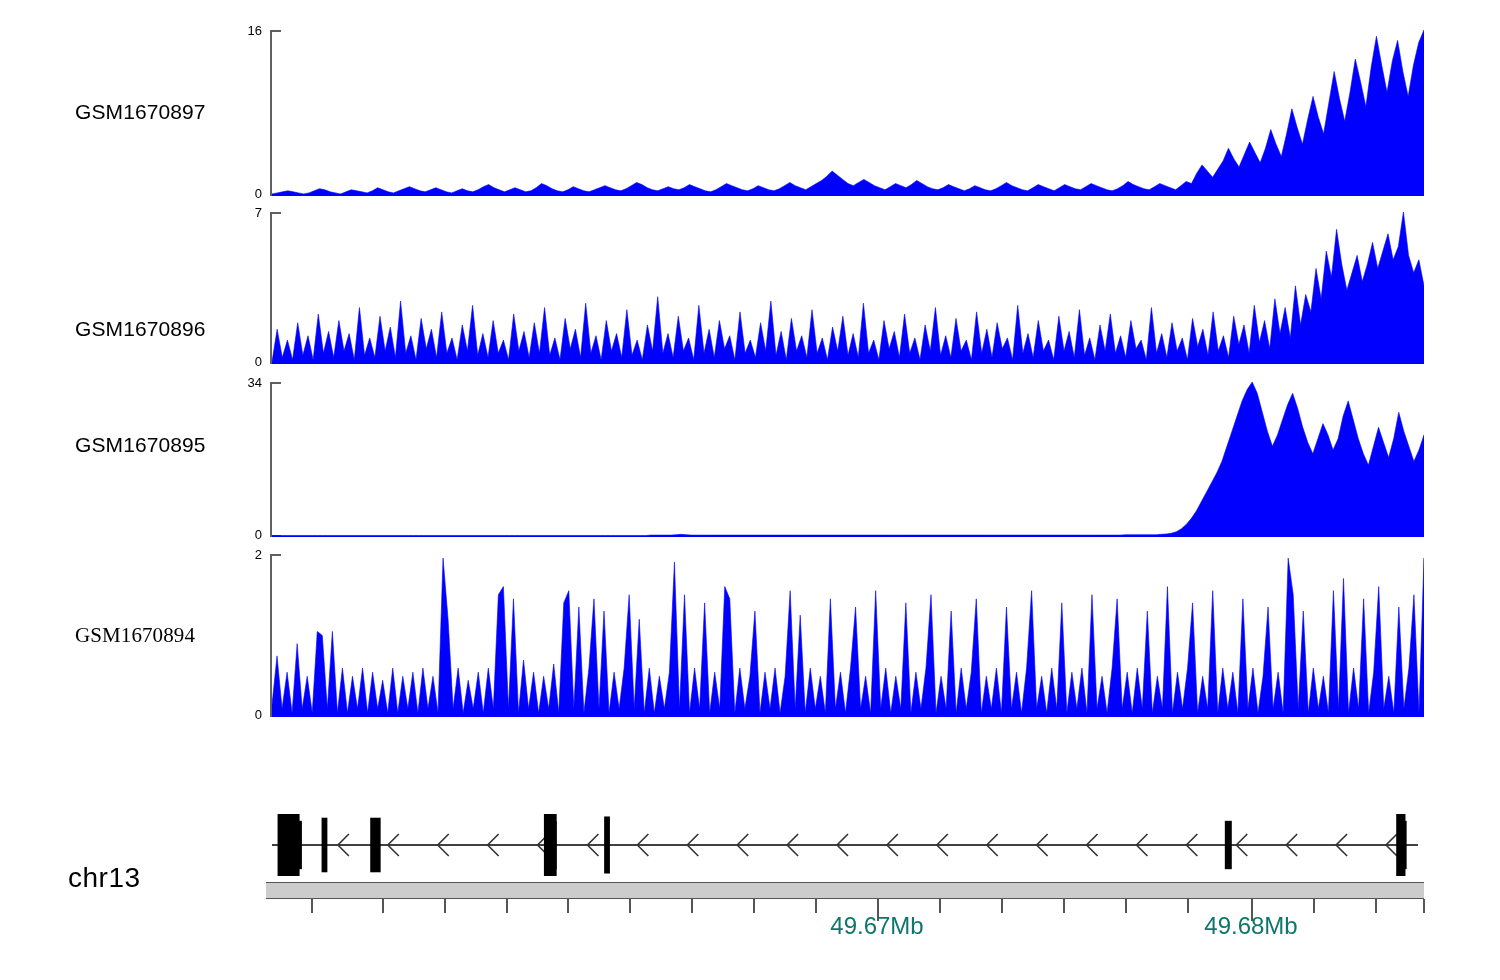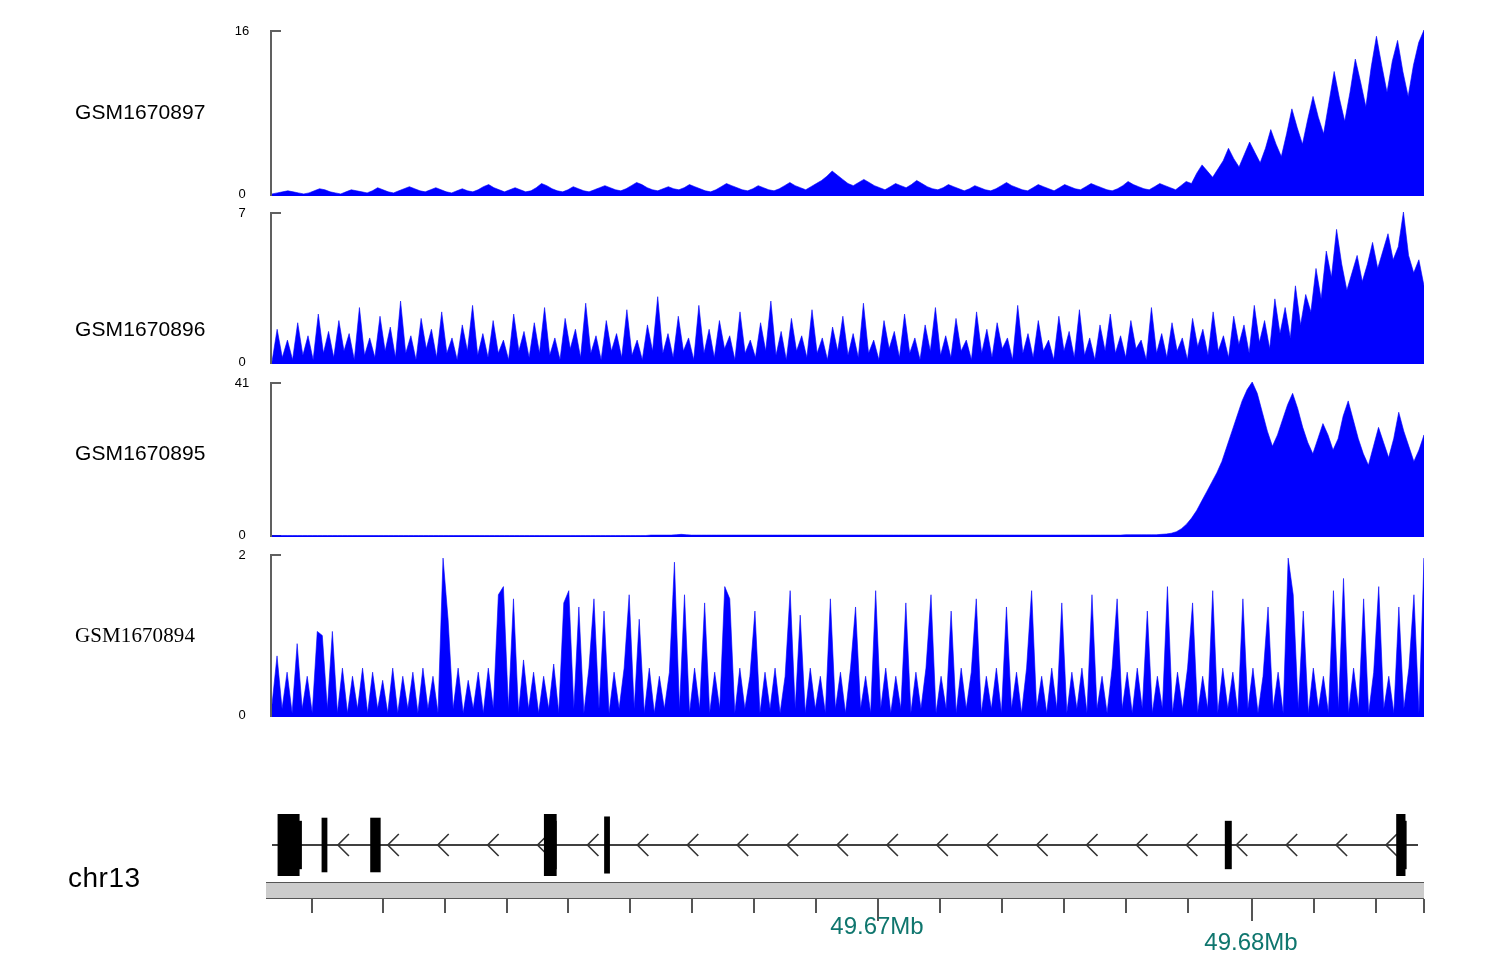--- a/index.html
+++ b/index.html
@@ -54,21 +54,21 @@
     width: 11px;
     height: 2px;
     background: #606060;
   }
   .axis-tick-label {
     position: absolute;
     right: 0;
     font-size: 13px;
     color: #000;
     line-height: 1;
-    text-align: center;
+    text-align: right;
     white-space: nowrap;
   }
   .plot-area {
     position: absolute;
     left: 272px;
     overflow: hidden;
   }
   .plot-area svg {
     display: block;
   }
@@ -179,26 +179,26 @@
           <div class="axis-tick-label" style="top: -6px; width: 40px; right: 3px;">7</div>
           <div class="axis-tick-label" style="top: 143px; width: 40px; right: 3px;">0</div>
         </div>
         <div class="plot-area" style="width: 1152px; height: 152px; top: 0px;">
           <svg width="1152" height="152" viewBox="0 0 1152 152" preserveAspectRatio="none">
             <path d="M 0 152 L 0.00 149.83 L 5.14 117.26 L 10.29 145.49 L 15.43 128.11 L 20.57 147.66 L 25.71 110.74 L 30.86 143.31 L 36.00 123.77 L 41.14 147.66 L 46.29 102.06 L 51.43 141.14 L 56.57 119.43 L 61.71 145.49 L 66.86 108.57 L 72.00 138.97 L 77.14 121.60 L 82.29 147.66 L 87.43 95.54 L 92.57 143.31 L 97.71 125.94 L 102.86 145.49 L 108.00 104.23 L 113.14 138.97 L 118.29 115.09 L 123.43 145.49 L 128.57 89.03 L 133.71 141.14 L 138.86 123.77 L 144.00 147.66 L 149.14 106.40 L 154.29 136.80 L 159.43 117.26 L 164.57 145.49 L 169.71 99.89 L 174.86 141.14 L 180.00 125.94 L 185.14 147.66 L 190.29 112.91 L 195.43 138.97 L 200.57 93.37 L 205.71 143.31 L 210.86 121.60 L 216.00 145.49 L 221.14 108.57 L 226.29 141.14 L 231.43 128.11 L 236.57 147.66 L 241.71 102.06 L 246.86 138.97 L 252.00 119.43 L 257.14 145.49 L 262.29 110.74 L 267.43 141.14 L 272.57 95.54 L 277.71 143.31 L 282.86 125.94 L 288.00 147.66 L 293.14 106.40 L 298.29 136.80 L 303.43 117.26 L 308.57 145.49 L 313.71 91.20 L 318.86 141.14 L 324.00 123.77 L 329.14 147.66 L 334.29 108.57 L 339.43 138.97 L 344.57 121.60 L 349.71 145.49 L 354.86 97.71 L 360.00 143.31 L 365.14 128.11 L 370.29 147.66 L 375.43 112.91 L 380.57 138.97 L 385.71 84.69 L 390.86 141.14 L 396.00 121.60 L 401.14 145.49 L 406.29 104.23 L 411.43 138.97 L 416.57 125.94 L 421.71 147.66 L 426.86 93.37 L 432.00 141.14 L 437.14 117.26 L 442.29 145.49 L 447.43 108.57 L 452.57 136.80 L 457.71 123.77 L 462.86 147.66 L 468.00 99.89 L 473.14 141.14 L 478.29 128.11 L 483.43 145.49 L 488.57 110.74 L 493.71 138.97 L 498.86 89.03 L 504.00 143.31 L 509.14 119.43 L 514.29 147.66 L 519.43 106.40 L 524.57 138.97 L 529.71 123.77 L 534.86 145.49 L 540.00 97.71 L 545.14 141.14 L 550.29 125.94 L 555.43 147.66 L 560.57 115.09 L 565.71 138.97 L 570.86 104.23 L 576.00 143.31 L 581.14 121.60 L 586.29 145.49 L 591.43 91.20 L 596.57 141.14 L 601.71 128.11 L 606.86 147.66 L 612.00 108.57 L 617.14 136.80 L 622.29 119.43 L 627.43 145.49 L 632.57 102.06 L 637.71 141.14 L 642.86 125.94 L 648.00 147.66 L 653.14 112.91 L 658.29 138.97 L 663.43 95.54 L 668.57 143.31 L 673.71 123.77 L 678.86 145.49 L 684.00 106.40 L 689.14 138.97 L 694.29 128.11 L 699.43 147.66 L 704.57 99.89 L 709.71 141.14 L 714.86 117.26 L 720.00 145.49 L 725.14 110.74 L 730.29 136.80 L 735.43 125.94 L 740.57 147.66 L 745.71 93.37 L 750.86 141.14 L 756.00 121.60 L 761.14 145.49 L 766.29 108.57 L 771.43 138.97 L 776.57 128.11 L 781.71 147.66 L 786.86 104.23 L 792.00 138.97 L 797.14 119.43 L 802.29 145.49 L 807.43 97.71 L 812.57 143.31 L 817.71 125.94 L 822.86 147.66 L 828.00 112.91 L 833.14 138.97 L 838.29 102.06 L 843.43 141.14 L 848.57 123.77 L 853.71 145.49 L 858.86 108.57 L 864.00 136.80 L 869.14 128.11 L 874.29 147.66 L 879.43 95.54 L 884.57 141.14 L 889.71 121.60 L 894.86 145.49 L 900.00 110.74 L 905.14 138.97 L 910.29 125.94 L 915.43 147.66 L 920.57 106.40 L 925.71 134.63 L 930.86 117.26 L 936.00 143.31 L 941.14 99.89 L 946.29 138.97 L 951.43 123.77 L 956.57 145.49 L 961.71 104.23 L 966.86 132.46 L 972.00 112.91 L 977.14 141.14 L 982.29 93.37 L 987.43 130.29 L 992.57 108.57 L 997.71 136.80 L 1002.86 86.86 L 1008.00 121.60 L 1013.14 95.54 L 1018.29 125.94 L 1023.43 73.83 L 1028.57 112.91 L 1033.71 82.51 L 1038.86 99.89 L 1044.00 56.46 L 1049.14 86.86 L 1054.29 39.09 L 1059.43 65.14 L 1064.57 17.37 L 1069.71 52.11 L 1074.86 78.17 L 1080.00 60.80 L 1085.14 43.43 L 1090.29 69.49 L 1095.43 52.11 L 1100.57 30.40 L 1105.71 56.46 L 1110.86 39.09 L 1116.00 21.71 L 1121.14 47.77 L 1126.29 34.74 L 1131.43 0.00 L 1136.57 43.43 L 1141.71 60.80 L 1146.86 47.77 L 1152.00 73.83 L 1152 152 Z" fill="#0000ff" stroke="#0000ff" stroke-width="0.6"></path>
           </svg>
         </div>
       </div>
       <div class="track" style="top: 382px; height: 155px;">
-        <div class="track-label" style="top: 59px;">GSM1670895</div>
+        <div class="track-label" style="top: 51px;">GSM1670895</div>
         <div class="axis-wrap" style="height: 155px; width: 0px;">
           <div class="axis-line" style="height: 155px;"></div>
           <div class="axis-cap" style="top: 0px;"></div>
           <div class="axis-cap" style="top: 153px;"></div>
-          <div class="axis-tick-label" style="top: -6px; width: 40px; right: 3px;">41</div>
+          <div class="axis-tick-label" style="top: -6px; width: 40px; right: 3px;">34</div>
           <div class="axis-tick-label" style="top: 146px; width: 40px; right: 3px;">0</div>
         </div>
         <div class="plot-area" style="width: 1152px; height: 155px; top: 0px;">
           <svg width="1152" height="155" viewBox="0 0 1152 155" preserveAspectRatio="none">
             <path d="M 0 155 L 0.00 153.49 L 5.05 153.49 L 10.11 153.49 L 15.16 153.49 L 20.21 153.49 L 25.26 153.49 L 30.32 153.49 L 35.37 153.49 L 40.42 153.49 L 45.47 153.49 L 50.53 153.49 L 55.58 153.49 L 60.63 153.49 L 65.68 153.49 L 70.74 153.49 L 75.79 153.49 L 80.84 153.49 L 85.89 153.49 L 90.95 153.49 L 96.00 153.49 L 101.05 153.49 L 106.11 153.49 L 111.16 153.49 L 116.21 153.49 L 121.26 153.49 L 126.32 153.49 L 131.37 153.49 L 136.42 153.49 L 141.47 153.49 L 146.53 153.49 L 151.58 153.49 L 156.63 153.49 L 161.68 153.49 L 166.74 153.49 L 171.79 153.49 L 176.84 153.49 L 181.89 153.49 L 186.95 153.49 L 192.00 153.49 L 197.05 153.49 L 202.11 153.49 L 207.16 153.49 L 212.21 153.49 L 217.26 153.49 L 222.32 153.49 L 227.37 153.49 L 232.42 153.49 L 237.47 153.49 L 242.53 153.49 L 247.58 153.49 L 252.63 153.49 L 257.68 153.49 L 262.74 153.49 L 267.79 153.49 L 272.84 153.49 L 277.89 153.49 L 282.95 153.49 L 288.00 153.49 L 293.05 153.49 L 298.11 153.49 L 303.16 153.49 L 308.21 153.49 L 313.26 153.49 L 318.32 153.49 L 323.37 153.49 L 328.42 153.49 L 333.47 153.49 L 338.53 153.49 L 343.58 153.49 L 348.63 153.49 L 353.68 153.49 L 358.74 153.49 L 363.79 153.49 L 368.84 153.49 L 373.89 153.49 L 378.95 153.11 L 384.00 153.11 L 389.05 153.11 L 394.11 153.11 L 399.16 153.11 L 404.21 152.73 L 409.26 152.35 L 414.32 152.73 L 419.37 153.11 L 424.42 153.11 L 429.47 153.11 L 434.53 153.11 L 439.58 153.11 L 444.63 153.11 L 449.68 153.11 L 454.74 153.11 L 459.79 153.11 L 464.84 153.11 L 469.89 153.11 L 474.95 153.11 L 480.00 153.11 L 485.05 153.11 L 490.11 153.11 L 495.16 153.11 L 500.21 153.11 L 505.26 153.11 L 510.32 153.11 L 515.37 153.11 L 520.42 153.11 L 525.47 153.11 L 530.53 153.11 L 535.58 153.11 L 540.63 153.11 L 545.68 153.11 L 550.74 153.11 L 555.79 153.11 L 560.84 153.11 L 565.89 153.11 L 570.95 153.11 L 576.00 153.11 L 581.05 153.11 L 586.11 153.11 L 591.16 153.11 L 596.21 153.11 L 601.26 153.11 L 606.32 153.11 L 611.37 153.11 L 616.42 153.11 L 621.47 153.11 L 626.53 153.11 L 631.58 153.11 L 636.63 153.11 L 641.68 153.11 L 646.74 153.11 L 651.79 153.11 L 656.84 153.11 L 661.89 153.11 L 666.95 153.11 L 672.00 153.11 L 677.05 153.11 L 682.11 153.11 L 687.16 153.11 L 692.21 153.11 L 697.26 153.11 L 702.32 153.11 L 707.37 153.11 L 712.42 153.11 L 717.47 153.11 L 722.53 153.11 L 727.58 153.11 L 732.63 153.11 L 737.68 153.11 L 742.74 153.11 L 747.79 153.11 L 752.84 153.11 L 757.89 153.11 L 762.95 153.11 L 768.00 153.11 L 773.05 153.11 L 778.11 153.11 L 783.16 153.11 L 788.21 153.11 L 793.26 153.11 L 798.32 153.11 L 803.37 153.11 L 808.42 153.11 L 813.47 153.11 L 818.53 153.11 L 823.58 153.11 L 828.63 153.11 L 833.68 153.11 L 838.74 153.11 L 843.79 153.11 L 848.84 153.11 L 853.89 152.73 L 858.95 152.73 L 864.00 152.73 L 869.05 152.73 L 874.11 152.73 L 879.16 152.73 L 884.21 152.73 L 889.26 152.35 L 894.32 151.98 L 899.37 151.22 L 904.42 149.71 L 909.47 146.68 L 914.53 142.15 L 919.58 136.10 L 924.63 128.54 L 929.68 119.09 L 934.74 109.63 L 939.79 100.18 L 944.84 90.73 L 949.89 79.39 L 954.95 64.27 L 960.00 49.15 L 965.05 34.02 L 970.11 18.90 L 975.16 7.56 L 980.21 0.00 L 985.26 11.34 L 990.32 30.24 L 995.37 49.15 L 1000.42 64.27 L 1005.47 52.93 L 1010.53 37.80 L 1015.58 22.68 L 1020.63 11.34 L 1025.68 26.46 L 1030.74 45.37 L 1035.79 60.49 L 1040.84 71.83 L 1045.89 56.71 L 1050.95 41.59 L 1056.00 52.93 L 1061.05 68.05 L 1066.11 56.71 L 1071.16 34.02 L 1076.21 18.90 L 1081.26 37.80 L 1086.32 56.71 L 1091.37 71.83 L 1096.42 83.17 L 1101.47 64.27 L 1106.53 45.37 L 1111.58 60.49 L 1116.63 75.61 L 1121.68 56.71 L 1126.74 30.24 L 1131.79 49.15 L 1136.84 64.27 L 1141.89 79.39 L 1146.95 68.05 L 1152.00 52.93 L 1152 155 Z" fill="#0000ff" stroke="#0000ff" stroke-width="0.6"></path>
           </svg>
         </div>
       </div>
       <div class="track" style="top: 554px; height: 163px;">
         <div class="track-label" style="top: 68.5px; font-family: Liberation Serif, serif;">GSM1670894</div>
@@ -274,16 +274,16 @@
       <div class="axis-tick" style="left: 797px;"></div>
       <div class="axis-tick" style="left: 859px;"></div>
       <div class="axis-tick" style="left: 921px;"></div>
       <div class="axis-tick major" style="left: 985px;"></div>
       <div class="axis-tick" style="left: 1047px;"></div>
       <div class="axis-tick" style="left: 1109px;"></div>
       <div class="axis-tick" style="left: 1157px;"></div>
     </div>
   <div id="axis-labels">
       <div class="axis-pos-label" style="left: 877px;">49.67Mb</div>
-      <div class="axis-pos-label" style="left: 1251px; margin-top: 16px;">49.68Mb</div>
+      <div class="axis-pos-label" style="left: 1251px;">49.68Mb</div>
     </div>
 
 </div>
 
 </body></html>

